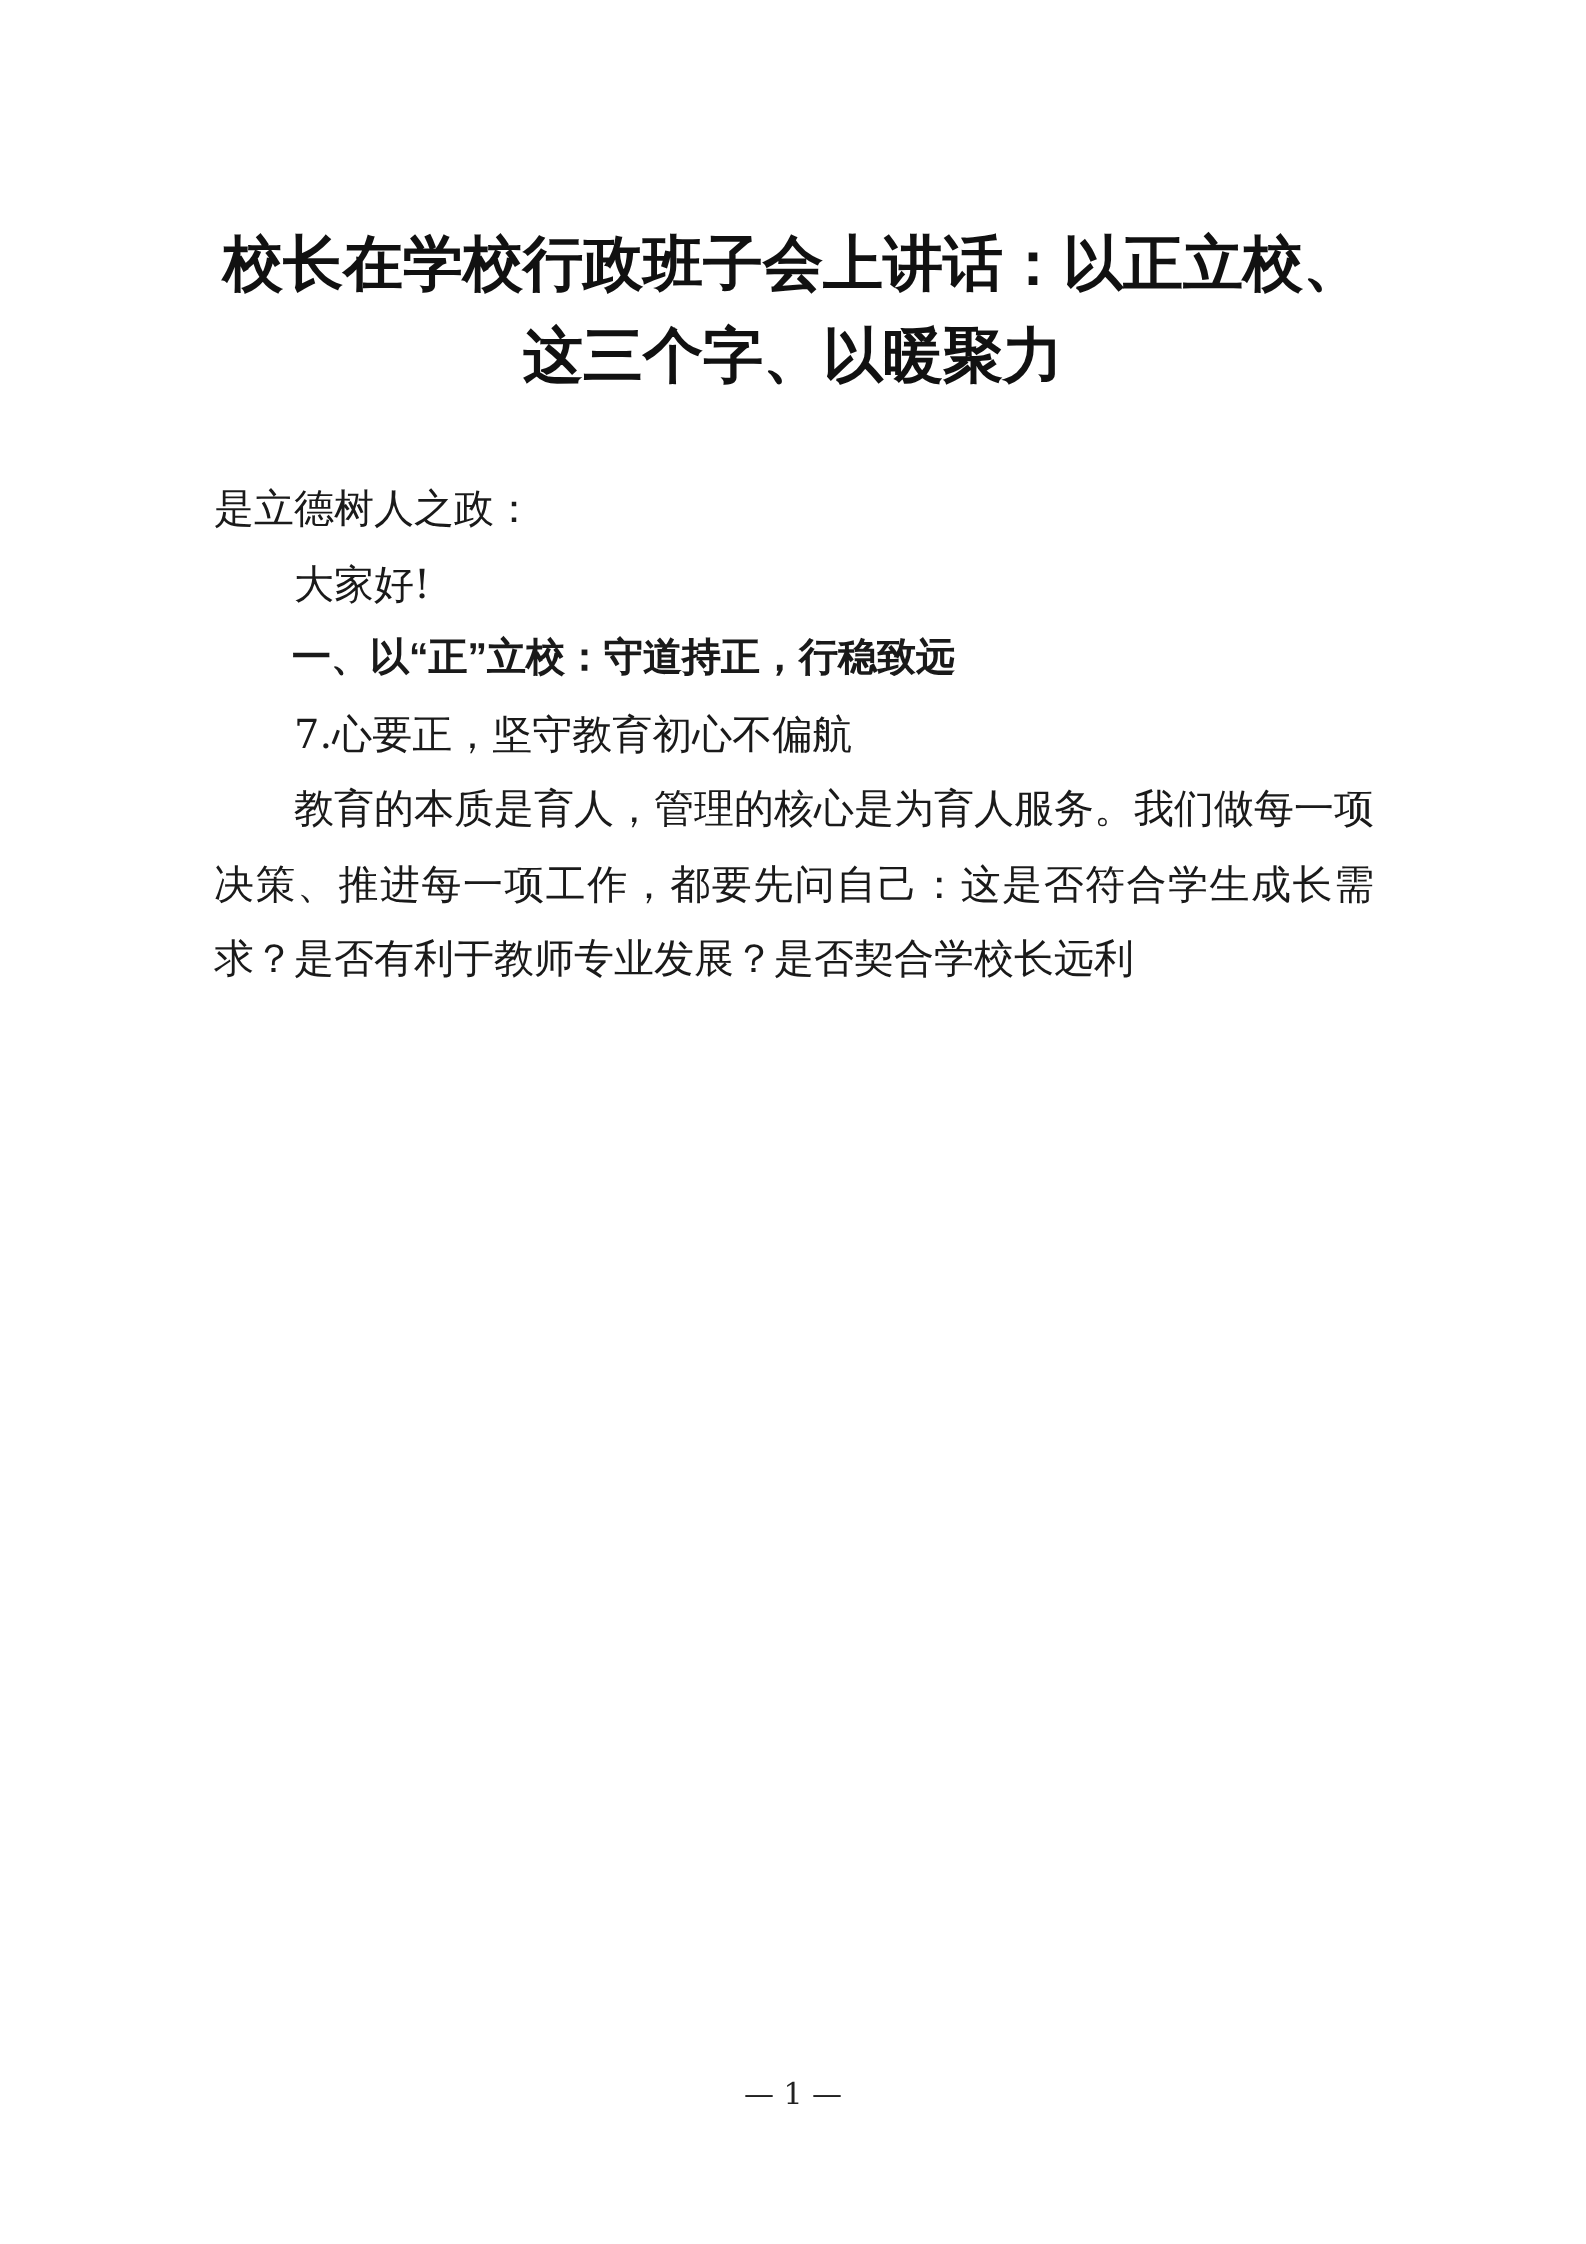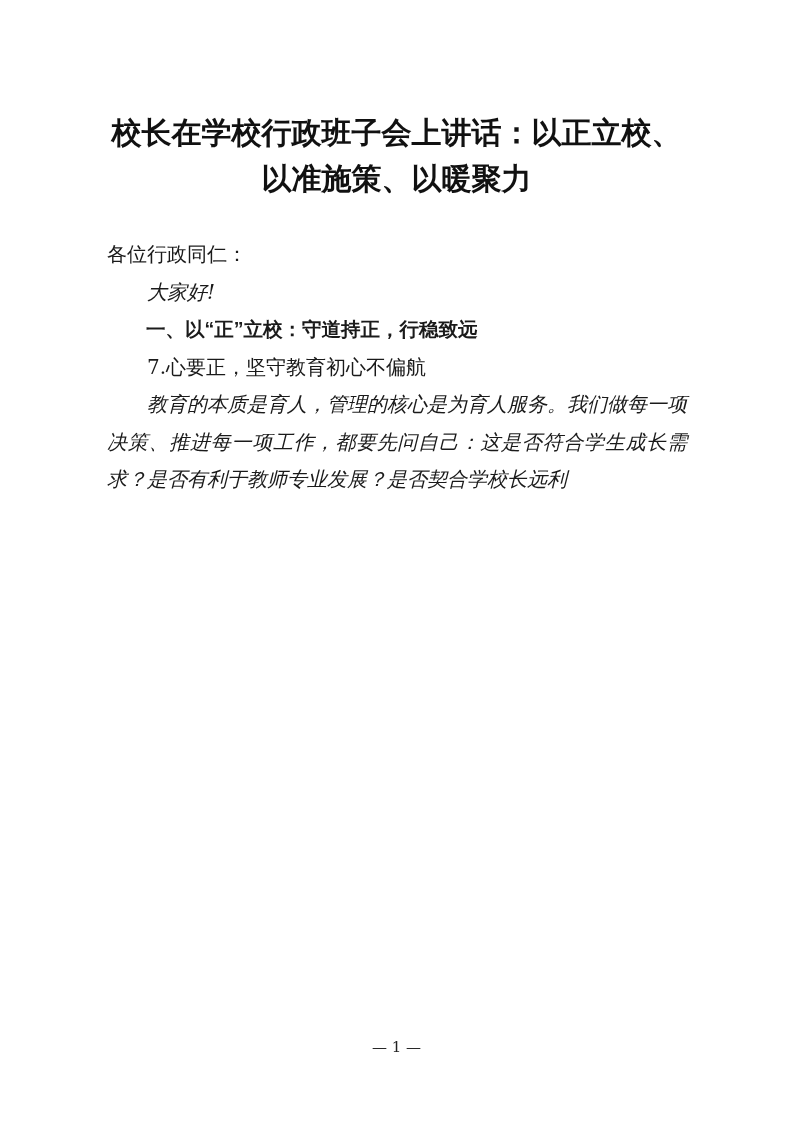--- a/index.html
+++ b/index.html
@@ -45,21 +45,20 @@
       text-align: justify;
       text-justify: inter-character;
       color: #1a1a1a;
     }
     .body-text p {
       margin: 0;
       padding: 0;
     }
     .indent {
       text-indent: 2em;
-      font-style: italic;
     }
     .salutation {
       text-indent: 0;
     }
     .heading {
       font-family: Liberation Sans, sans-serif;
       font-weight: bold;
       font-size: 19.5px;
       text-indent: 2em;
     }
@@ -76,25 +75,25 @@
       color: #222222;
     }
   </style>
 </head>
 <body>
 
 <div class="page">
 
   <div class="title">
     <div>校长在学校行政班子会上讲话：以正立校、</div>
-    <div>以准施策、以暖聚力</div>
+    <div>这三个字、以暖聚力</div>
   </div>
 
   <div class="body-text">
-    <p class="salutation">各位行政同仁：</p>
+    <p class="salutation">是立德树人之政：</p>
     <p class="indent">大家好!</p>
     <p class="heading">一、以“正”立校：守道持正，行稳致远</p>
     <p class="sub-heading">7.心要正，坚守教育初心不偏航</p>
     <p class="indent">教育的本质是育人，管理的核心是为育人服务。我们做每一项决策、推进每一项工作，都要先问自己：这是否符合学生成长需求？是否有利于教师专业发展？是否契合学校长远利</p>
   </div>
 
   <div class="page-number">— 1 —</div>
 </div>
 
 </body></html>

